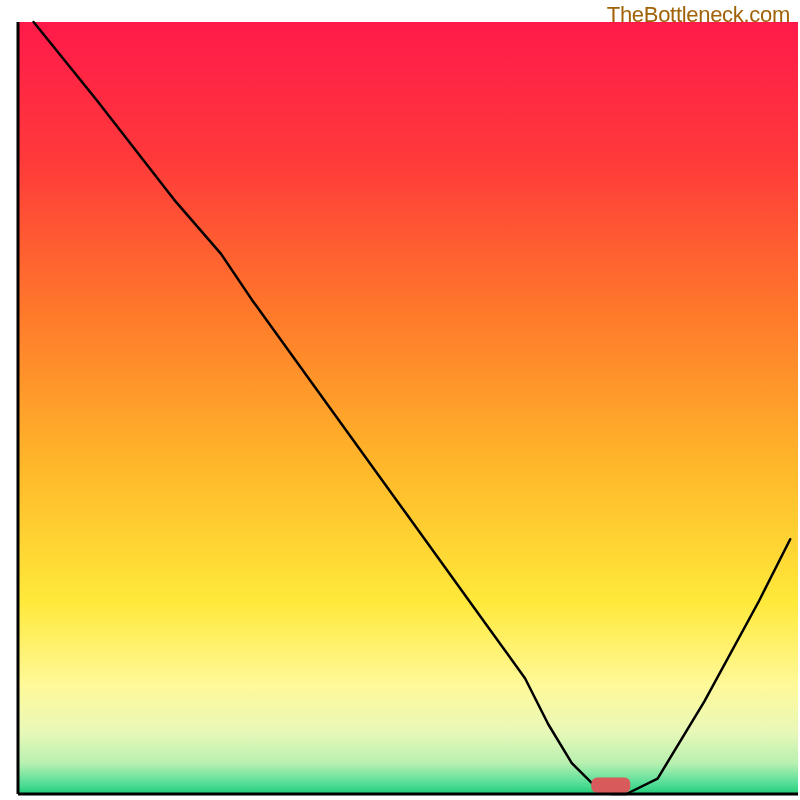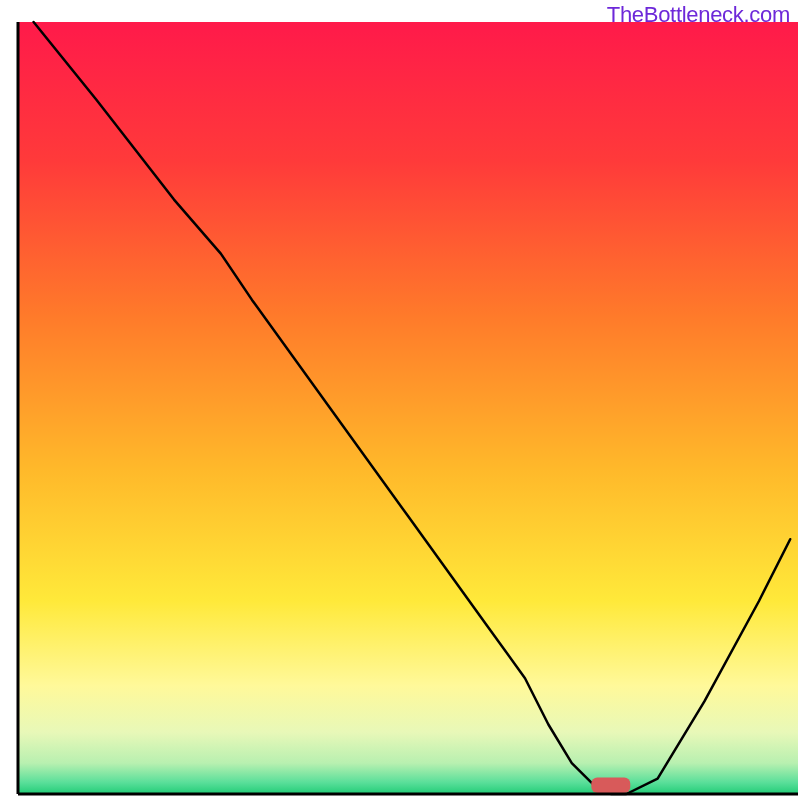--- a/index.html
+++ b/index.html
@@ -13,21 +13,21 @@
   .chart-container {
     position: relative;
     width: 800px;
     height: 800px;
     background: white;
   }
   .watermark {
     position: absolute;
     top: 2px;
     right: 10px;
-    color: #6d28d9;
+    color: #a16207;
     font-size: 22px;
     font-weight: 500;
     z-index: 10;
     letter-spacing: -0.3px;
   }
   svg {
     display: block;
   }
 </style>
 </head>

